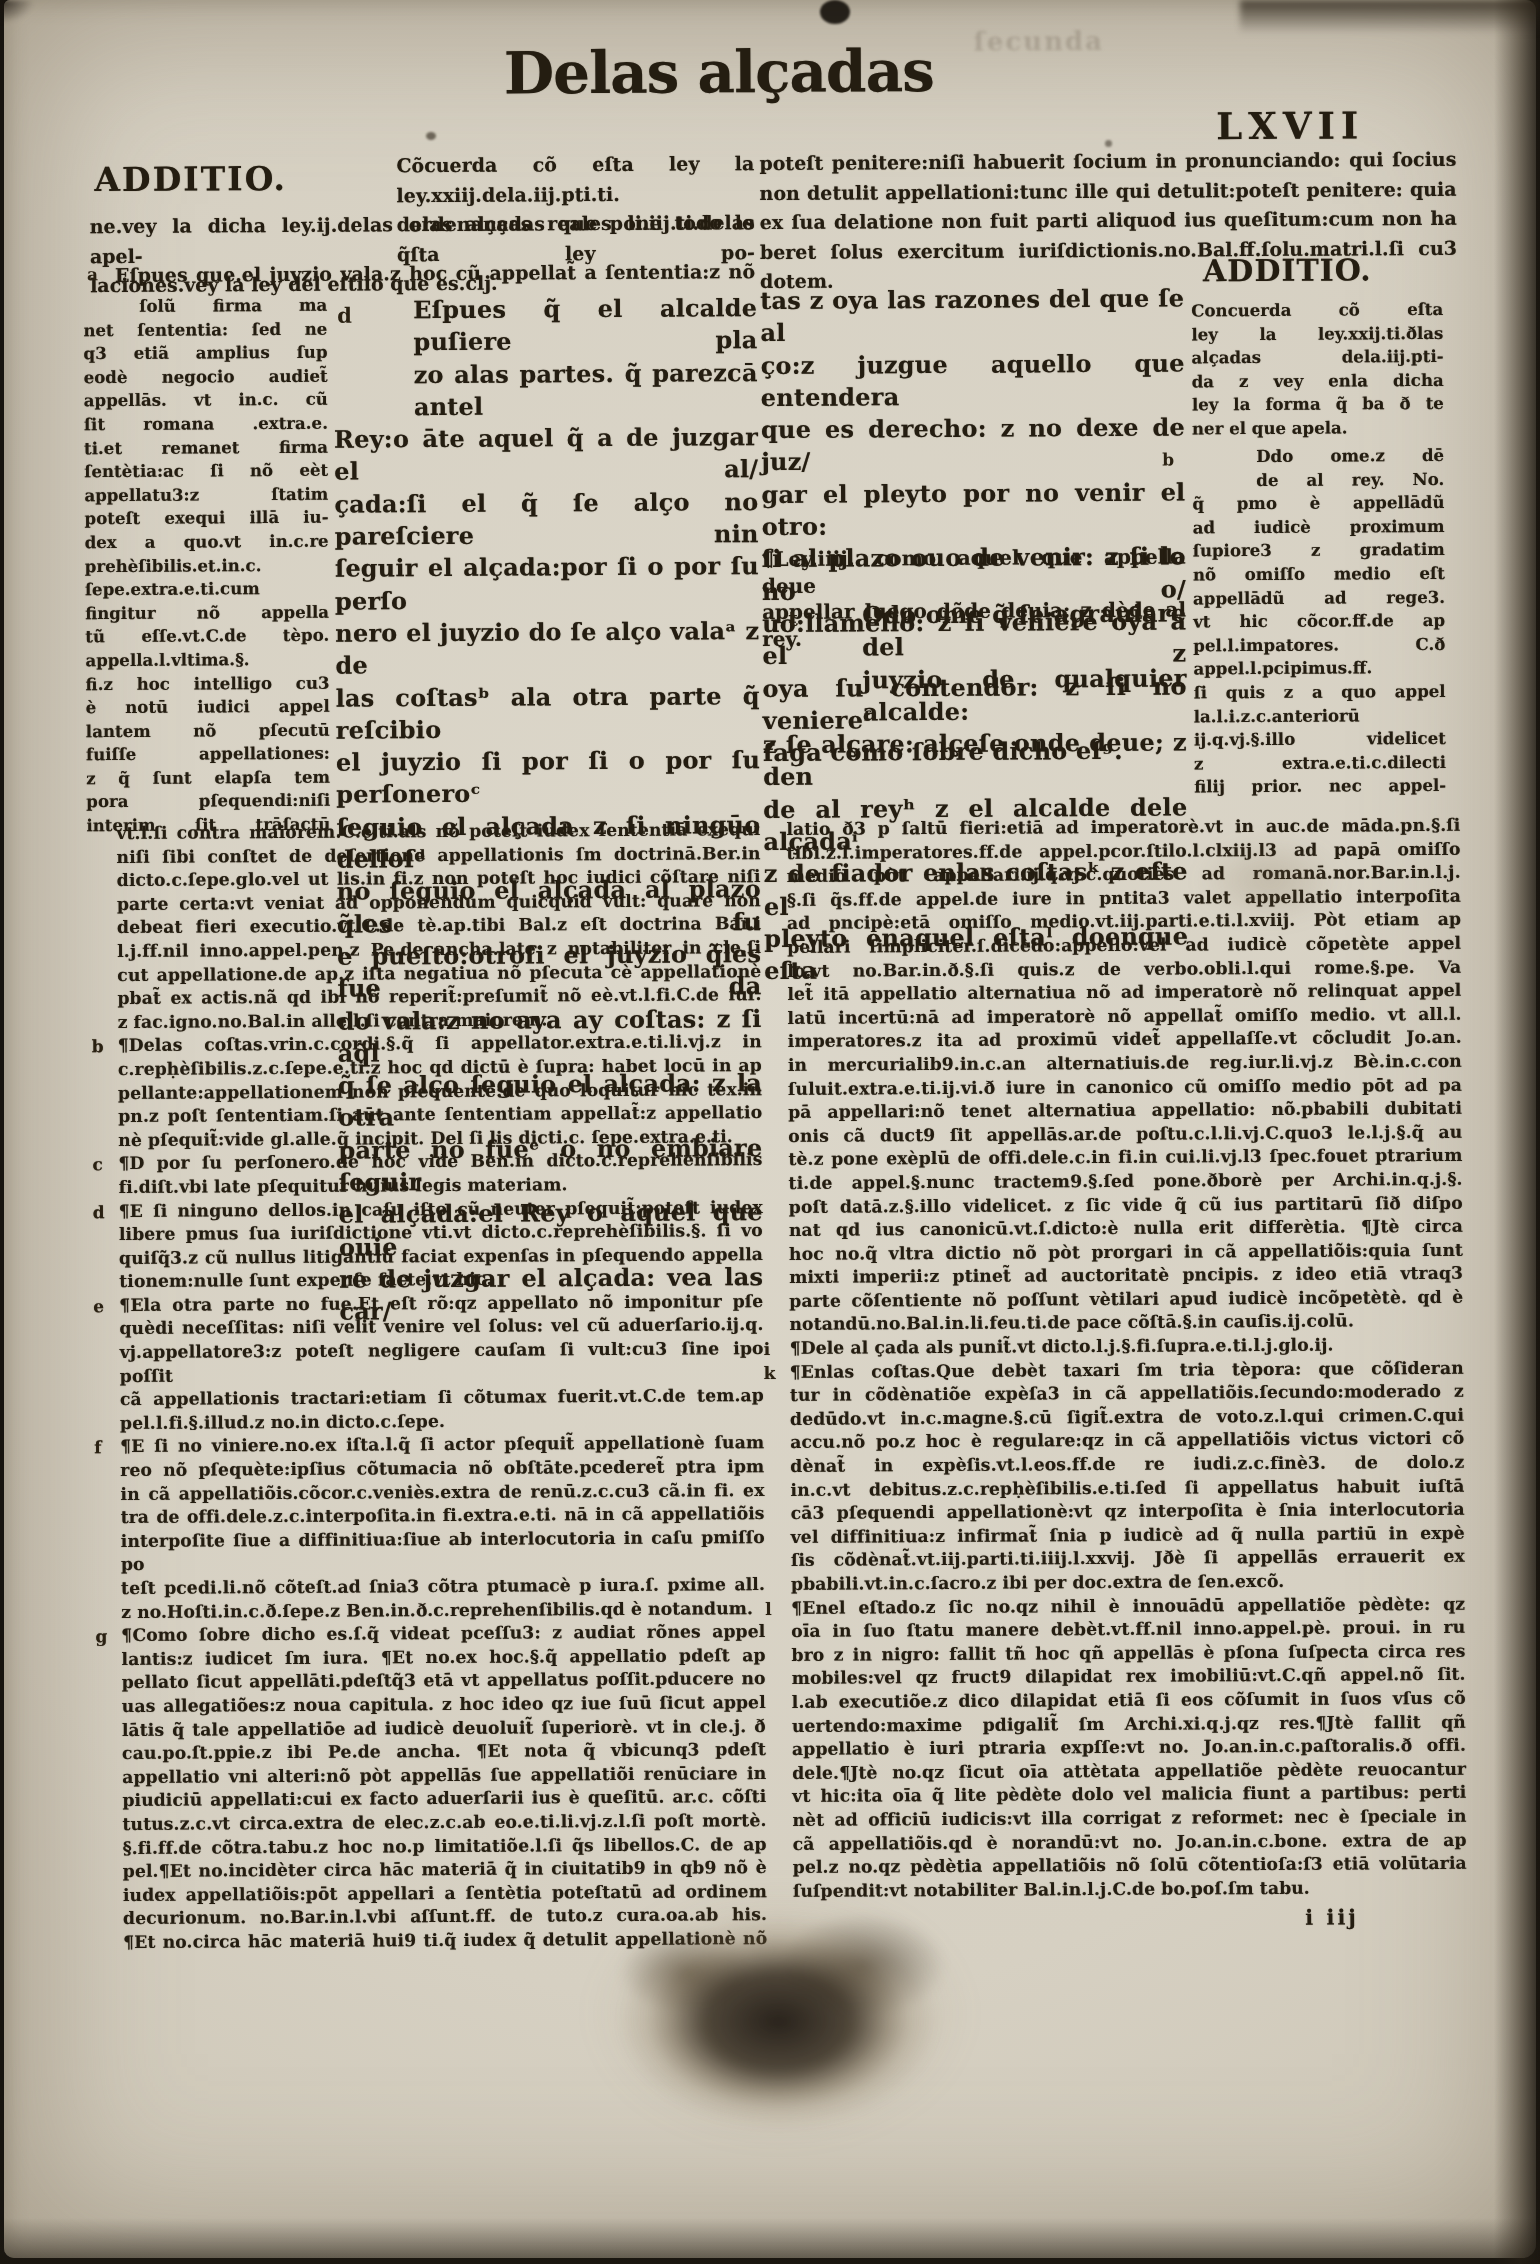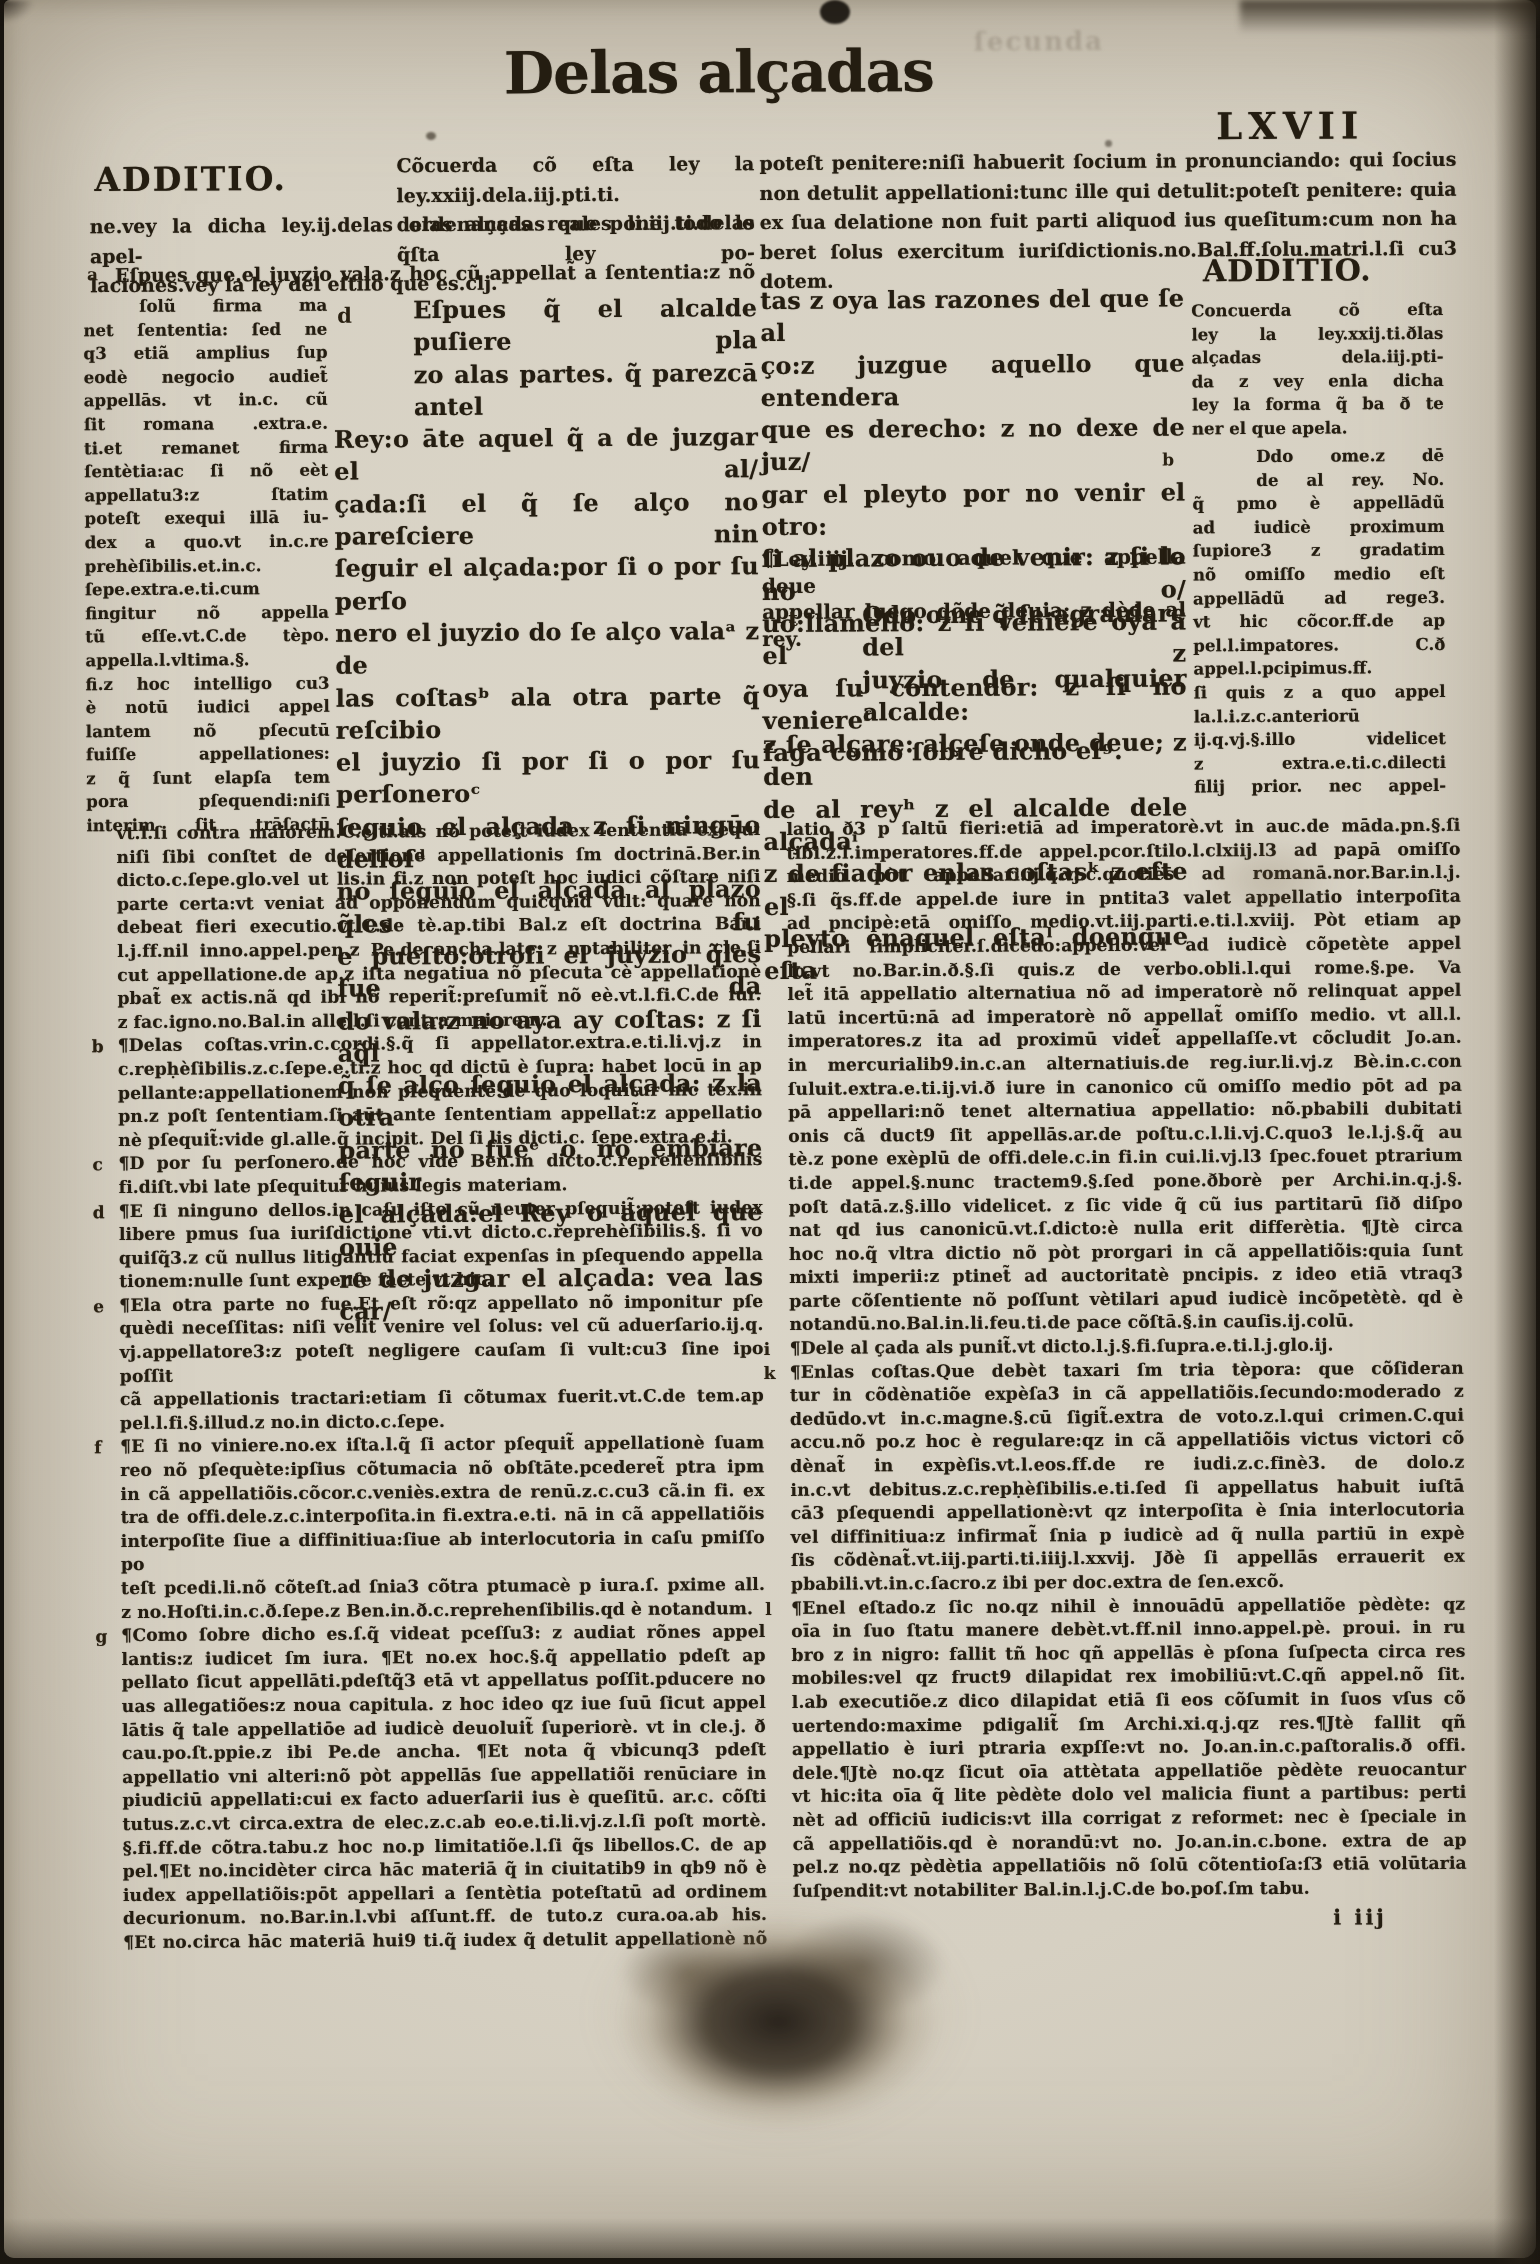--- a/index.html
+++ b/index.html
@@ -315,21 +315,21 @@
         <div class="ln">appellatio è iuri ptraria expſſe:vt no. Jo.an.in.c.paſtoralis.ð offi.</div>
         <div class="ln">dele.¶Jtè no.qz ſicut oīa attètata appellatiõe pèdète reuocantur</div>
         <div class="ln">vt hic:ita oīa q̃ lite pèdète dolo vel malicia fiunt a partibus: perti</div>
         <div class="ln">nèt ad officiū iudicis:vt illa corrigat z reformet: nec è ſpeciale in</div>
         <div class="ln">cã appellatiõis.qd è norandū:vt no. Jo.an.in.c.bone. extra de ap</div>
         <div class="ln">pel.z no.qz pèdètia appellatiõis nõ ſolū cõtentioſa:ſ3 etiā volūtaria</div>
         <div class="ln last-left">ſuſpendit:vt notabiliter Bal.in.l.j.C.de bo.poſ.ſm tabu.</div>
       </div>
     </div>
 
-  <div class="abs txt" style="left:1300px;top:1908px;font-size:21px;letter-spacing:3px;margin-left:28px;">i iij</div>
+  <div class="abs txt" style="left:1300px;top:1908px;font-size:21px;letter-spacing:3px;">i iij</div>
 </div>
 
 <div class="stain" id="stain-halo"></div>
 <div class="stain" id="stain-big"></div>
 <div class="stain" id="edge-right"></div>
 <div class="stain" id="edge-top-right"></div>
 <div class="stain" id="edge-bottom"></div>
 <div class="stain" id="nick-tl"></div>
 <div class="stain" id="blob-top"></div>
 <div class="stain" id="speck1"></div>

